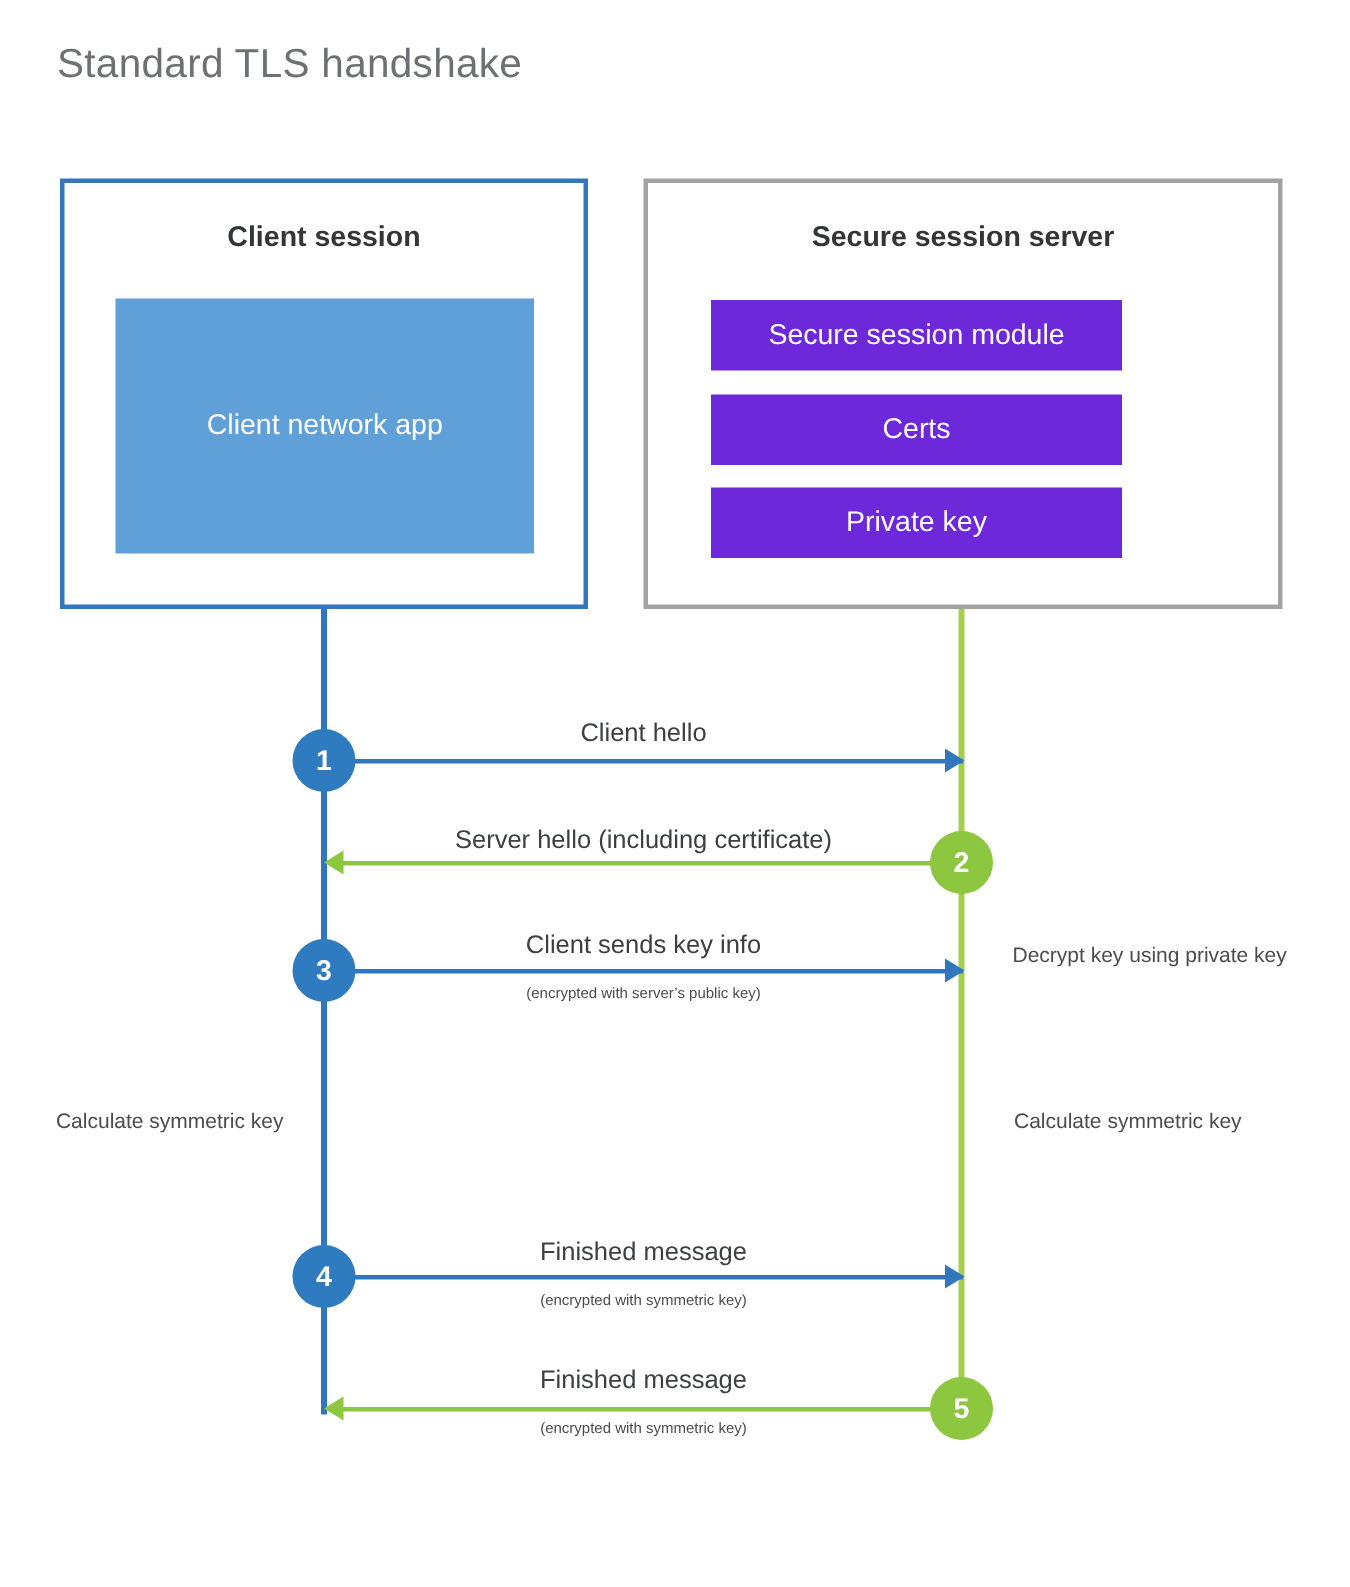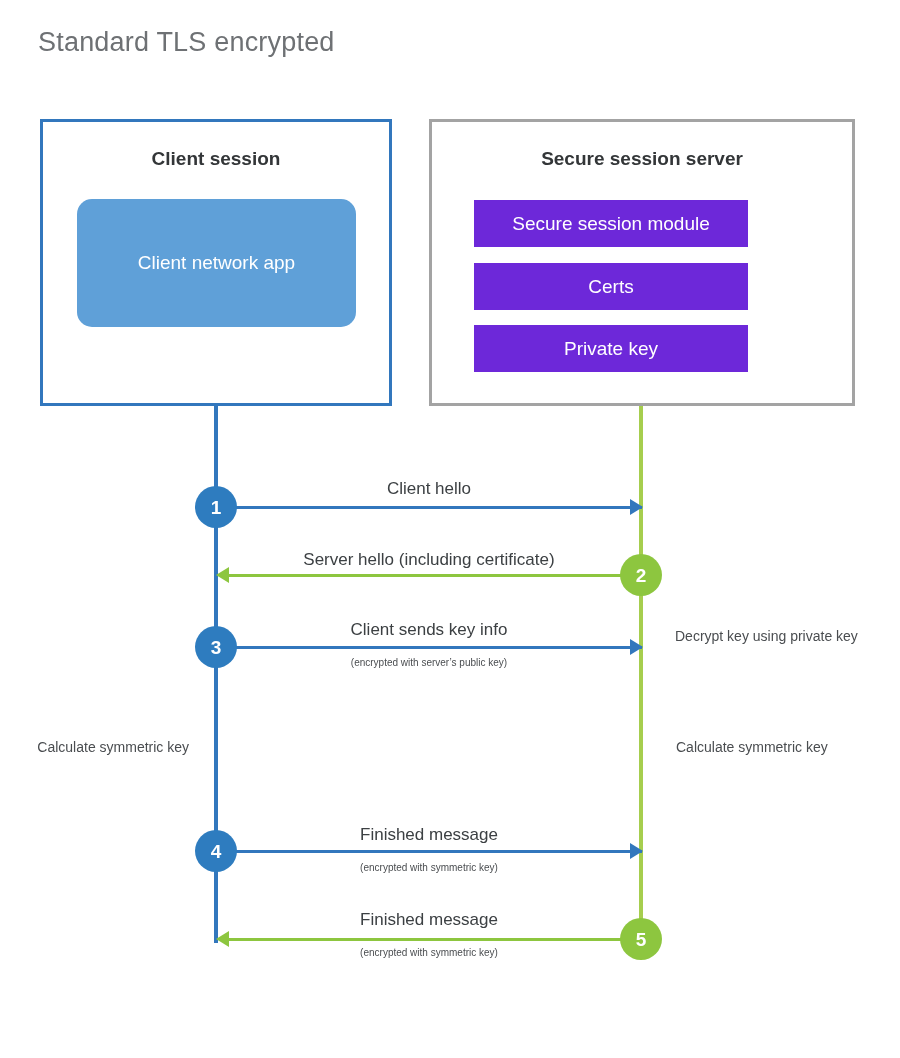--- a/index.html
+++ b/index.html
@@ -58,33 +58,32 @@
     font-weight: bold;
     color: #333638;
   }
 
   
   #client-app-block {
     position: absolute;
     left: 34px;
     top: 77px;
     width: 279px;
-    height: 128px;
+    height: 170px;
     background: #5fa0d8;
     color: #ffffff;
     font-size: 19px;
     font-weight: 400;
     display: flex;
     align-items: center;
     justify-content: center;
     text-align: center;
     line-height: 1.45;
     padding: 0 20px;
     box-sizing: border-box;
-    border-radius: 15px;
   }
   .server-block {
     position: absolute;
     left: 42px;
     width: 274px;
     height: 47px;
     background: #6d28d9;
     color: #ffffff;
     font-size: 19px;
     display: flex;
@@ -211,21 +210,21 @@
   #note-server-symmetric {
     left: 676px;
     top: 738px;
     width: 190px;
     text-align: left;
   }
 </style>
 </head>
 <body>
 
-<div id="page-title">Standard TLS encrypted</div>
+<div id="page-title">Standard TLS handshake</div>
 
 <div id="client-box" class="party-box">
   <div class="party-title">Client session</div>
   <div id="client-app-block">Client network app</div>
 </div>
 
 <div id="server-box" class="party-box">
   <div class="party-title">Secure session server</div>
   <div id="server-block-0" class="server-block">Secure session module</div>
   <div id="server-block-1" class="server-block">Certs</div>

